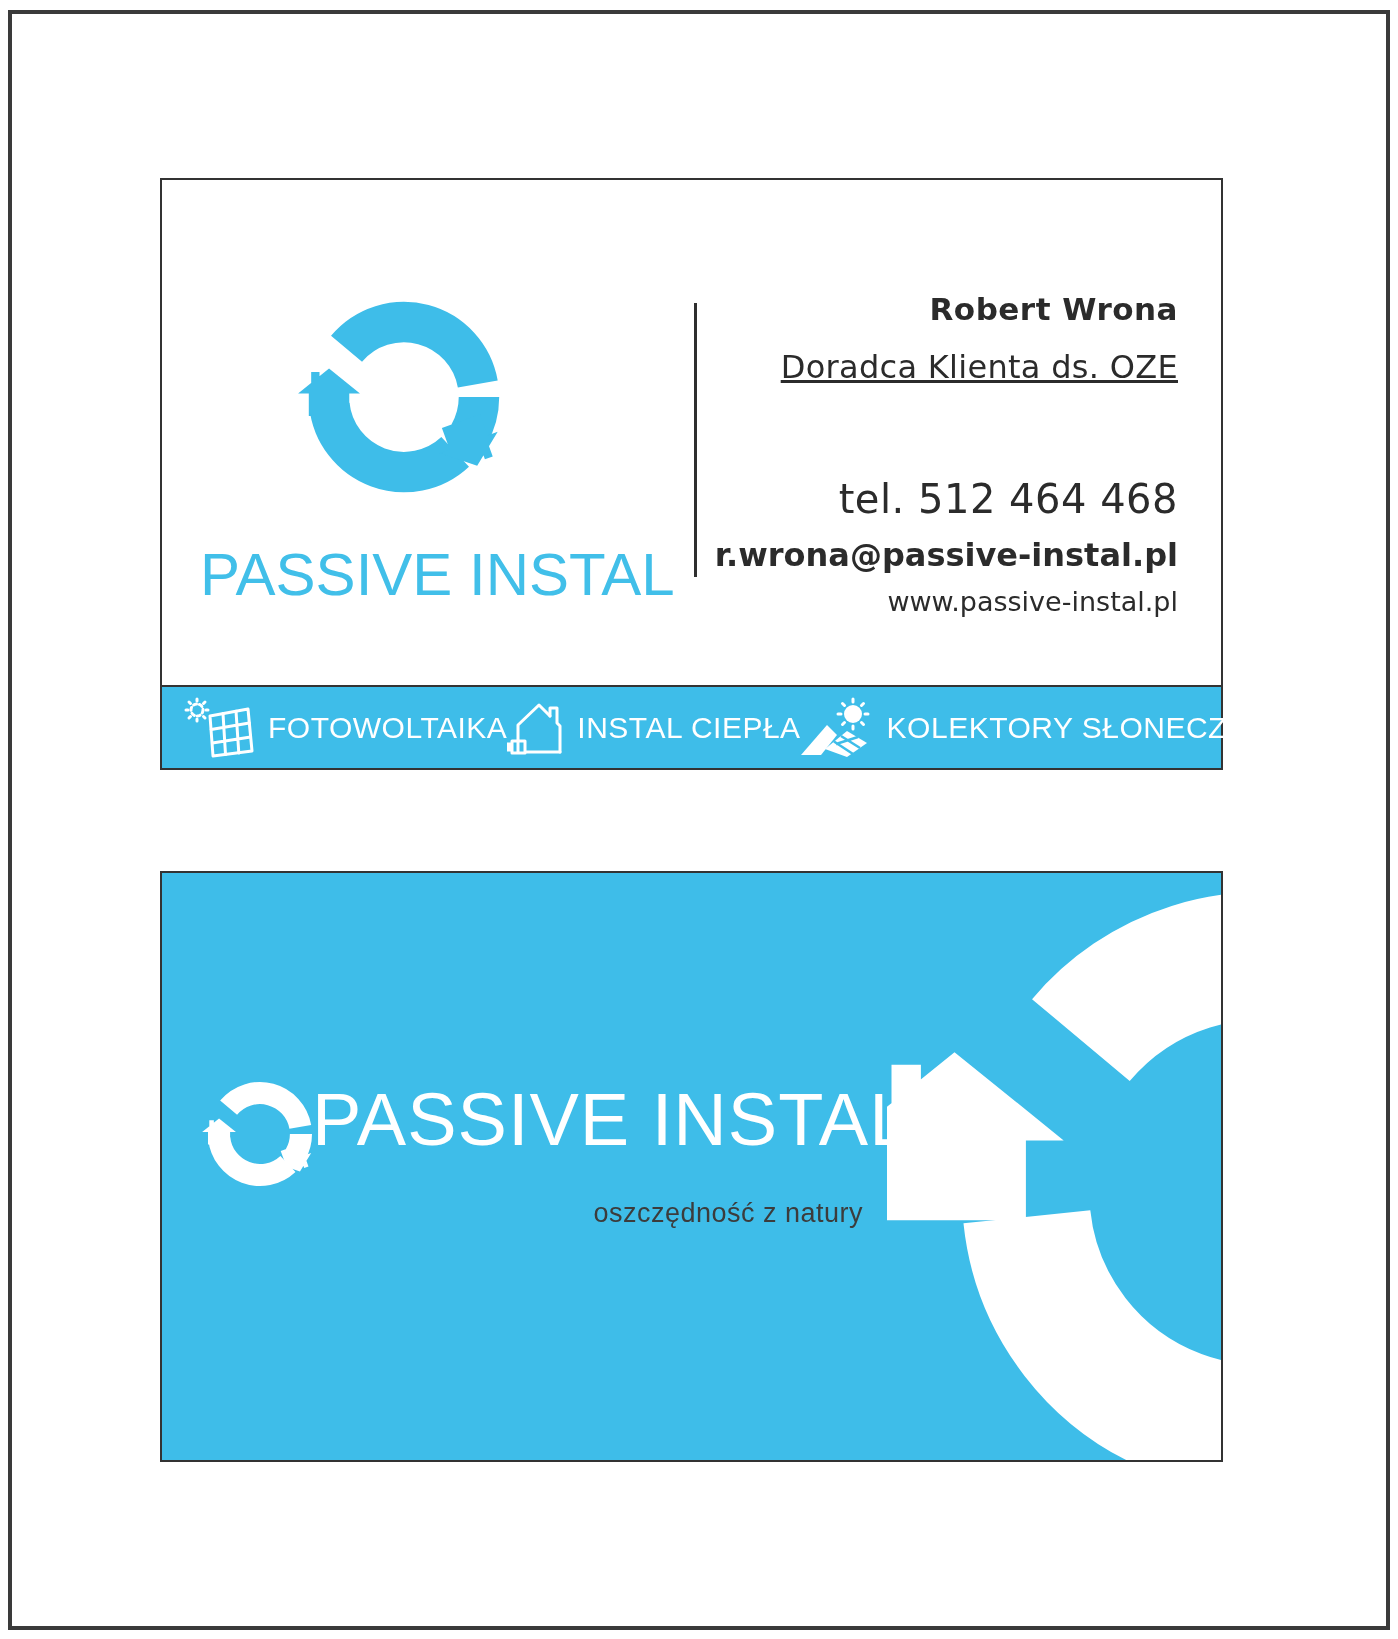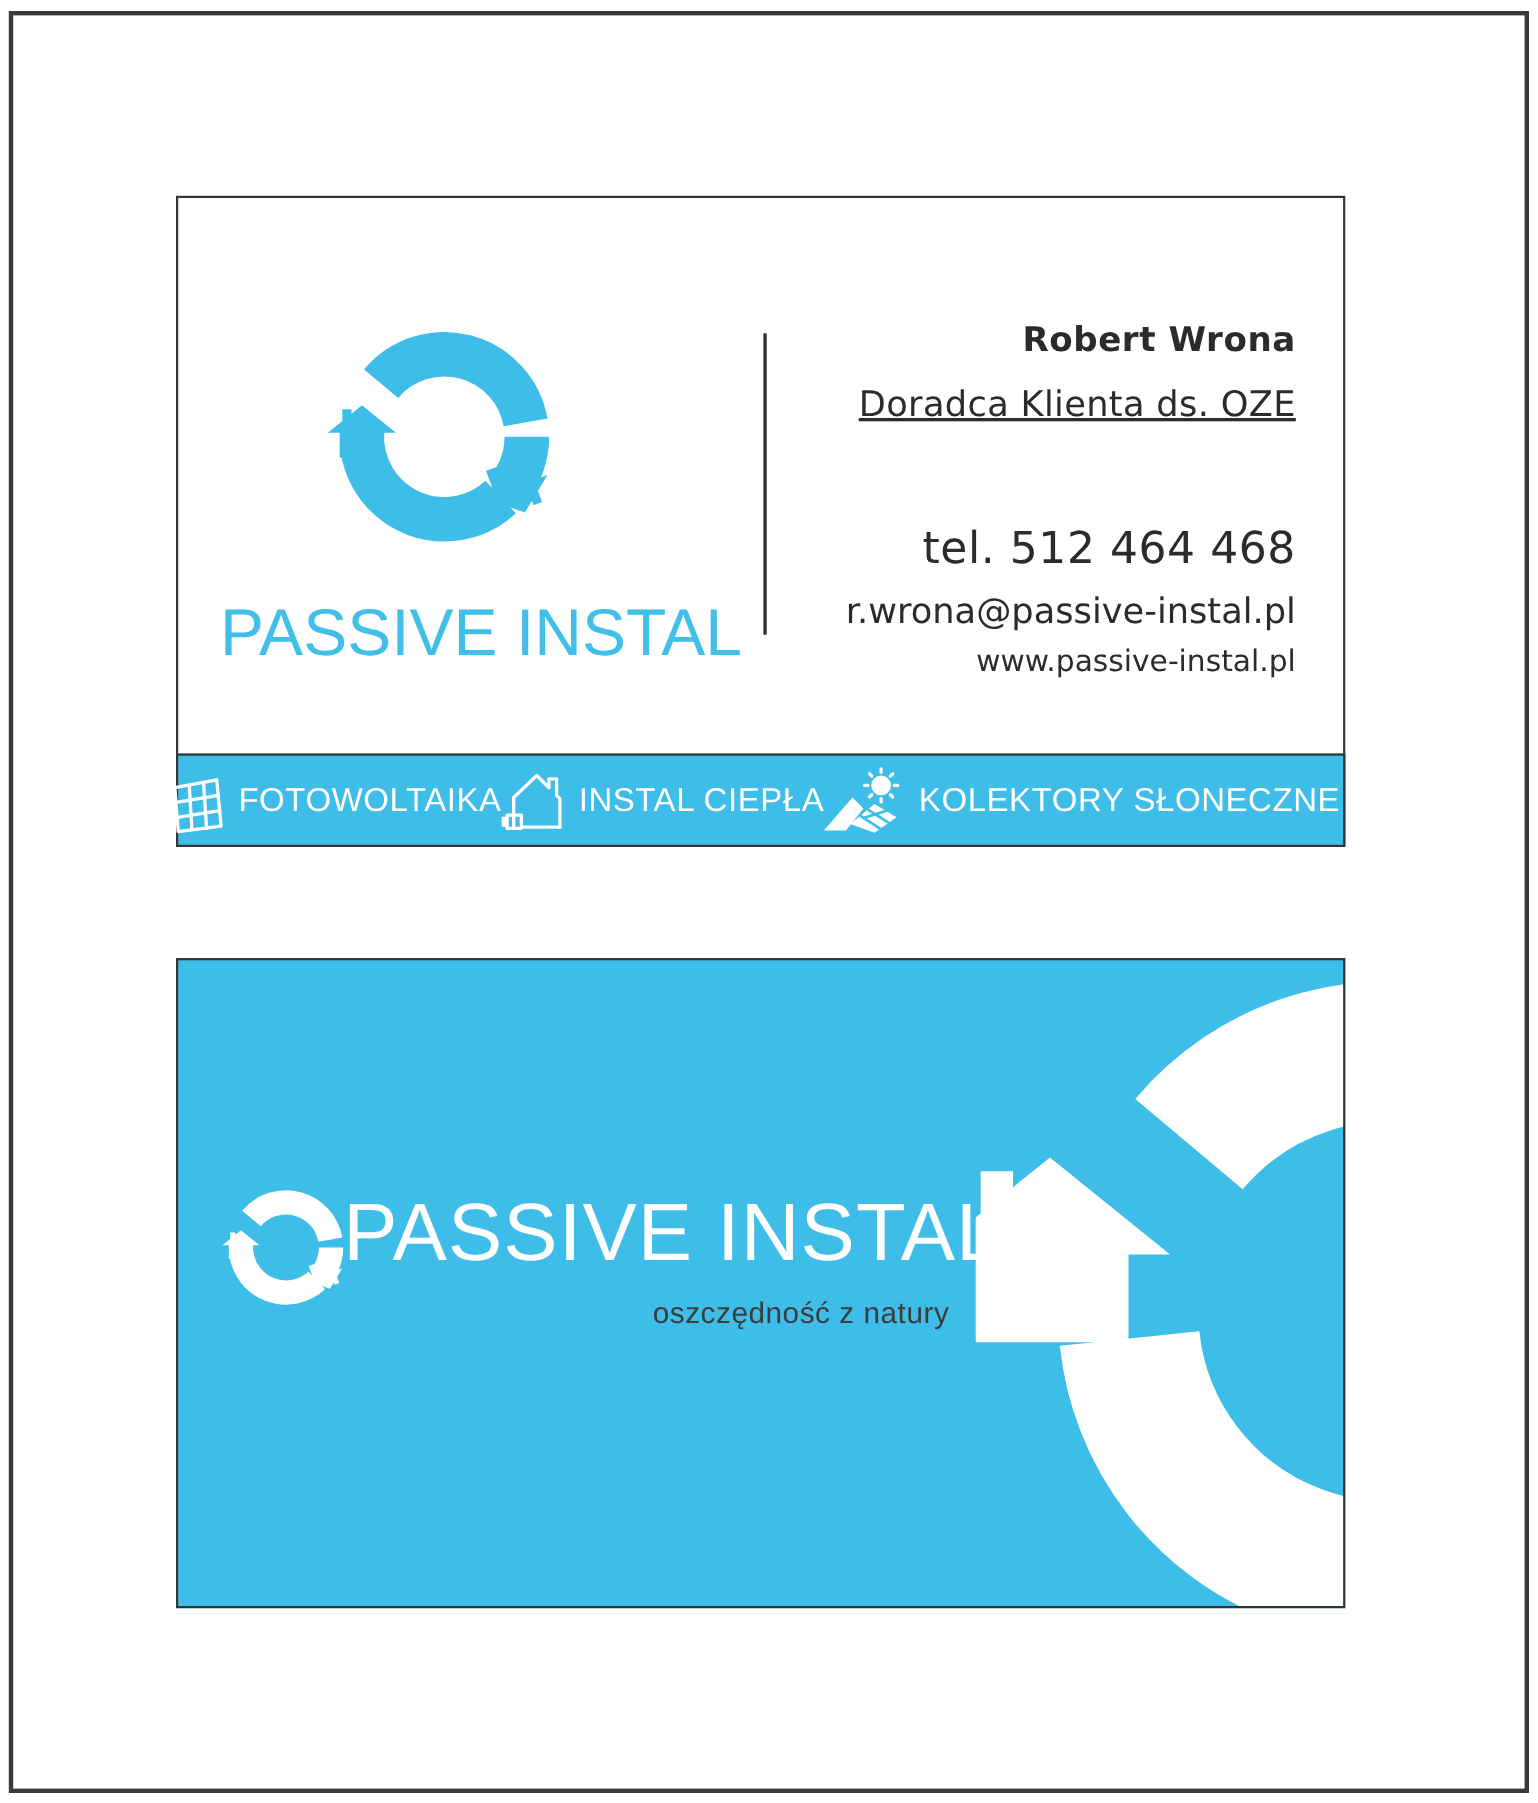--- a/index.html
+++ b/index.html
@@ -30,45 +30,45 @@
     font-family:"Liberation Sans",sans-serif;font-weight:300;
     font-size:60px;letter-spacing:0px;color:var(--wordmark-blue);white-space:nowrap;
   }
   .divider{position:absolute;left:532px;top:123px;width:3px;height:274px;background:#2f2f2f;}
   .contact{
     position:absolute;right:43px;top:112px;text-align:right;color:var(--text-dark);
   }
   .contact .name{font-size:31px;font-weight:700;letter-spacing:0.5px;line-height:1.1;}
   .contact .role{font-size:32px;margin-top:22px;letter-spacing:0.3px;text-decoration:underline;}
   .contact .tel{font-size:40px;margin-top:90px;letter-spacing:0.5px;}
-  .contact .email{font-size:32px;margin-top:14px;}
+  .contact .email{font-size:32px;margin-top:14px;font-weight:bold;}
   .contact .www{font-size:27px;margin-top:12px;}
   .strip{
     position:absolute;left:-2px;right:-2px;bottom:-2px;height:85px;
     background:var(--brand-blue);border:2px solid var(--card-border);
-    display:flex;align-items:center;justify-content:center;
+    display:flex;align-items:center;justify-content:space-between;
     padding:0 54px 0 22px;color:#ffffff;
   }
   .service{display:flex;align-items:center;gap:12px;}
   .service .label{
     font-family:"Liberation Sans",sans-serif;font-size:30px;font-weight:400;
     letter-spacing:0.5px;white-space:nowrap;
   }
   .service svg{display:block;}
   
   .card-back{top:871px;height:591px;background:var(--brand-blue);overflow:hidden;}
   .back-logo-big{position:absolute;left:725px;top:-56px;width:750px;height:750px;color:#ffffff;}
   .back-logo-small{position:absolute;left:33px;top:196px;width:130px;height:130px;color:#ffffff;}
   .back-wordmark{
     position:absolute;left:150px;top:204px;
     font-family:"Liberation Sans",sans-serif;font-weight:300;
     font-size:74px;letter-spacing:1px;color:#ffffff;white-space:nowrap;
   }
   .back-tagline{
-    position:absolute;right:358px;top:306px;
+    position:absolute;right:358px;top:325px;
     font-family:"Liberation Sans",sans-serif;font-size:27px;
     color:var(--tagline-dark);letter-spacing:0.5px;white-space:nowrap;
   }
   
   .logo-arc{fill:none;stroke:currentColor;stroke-width:34;}
   .logo-house{fill:currentColor;stroke:none;}
   .icon-stroke{fill:none;stroke:#ffffff;stroke-width:3;stroke-linecap:round;stroke-linejoin:round;}
   .icon-fill{fill:#ffffff;stroke:none;}
   .icon-grid{fill:none;stroke:var(--brand-blue);stroke-width:2.5;}
 </style>

